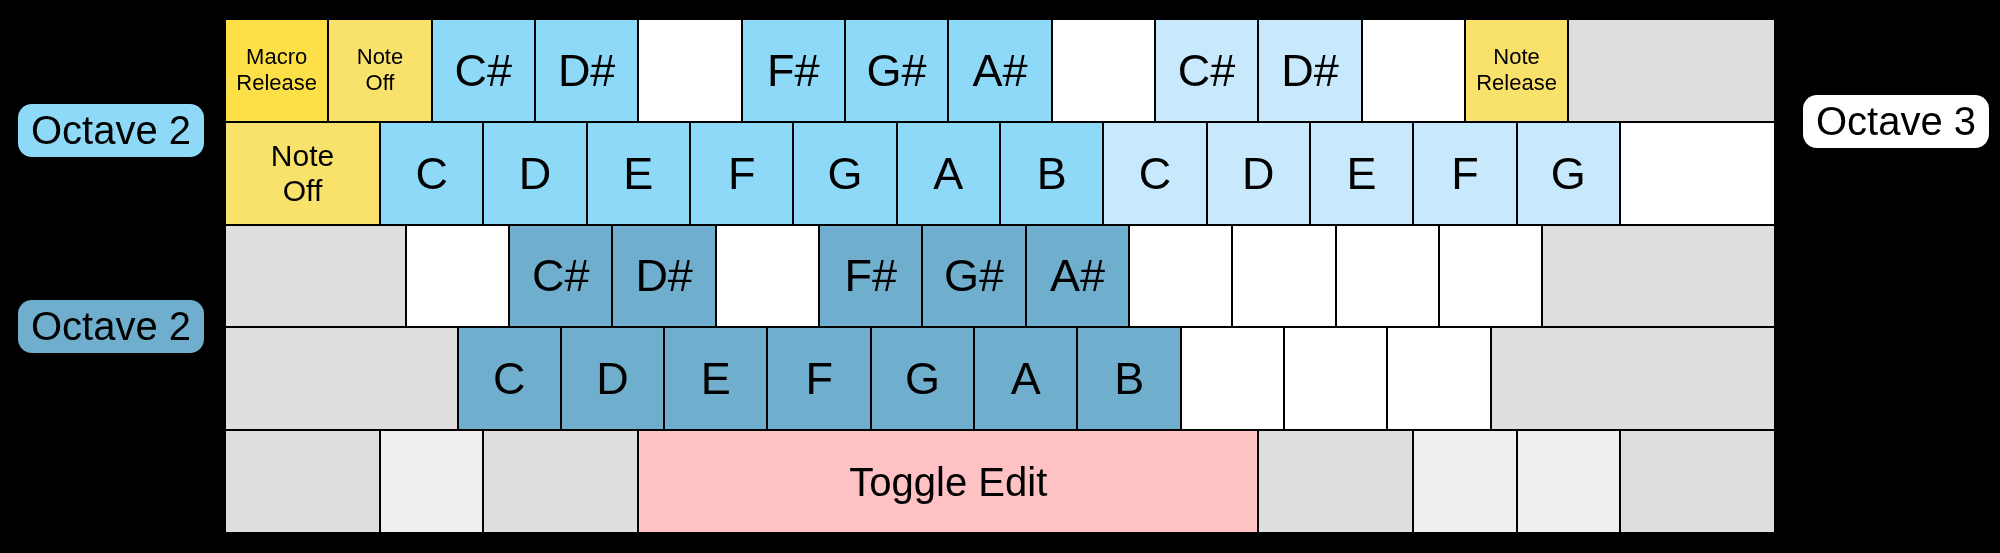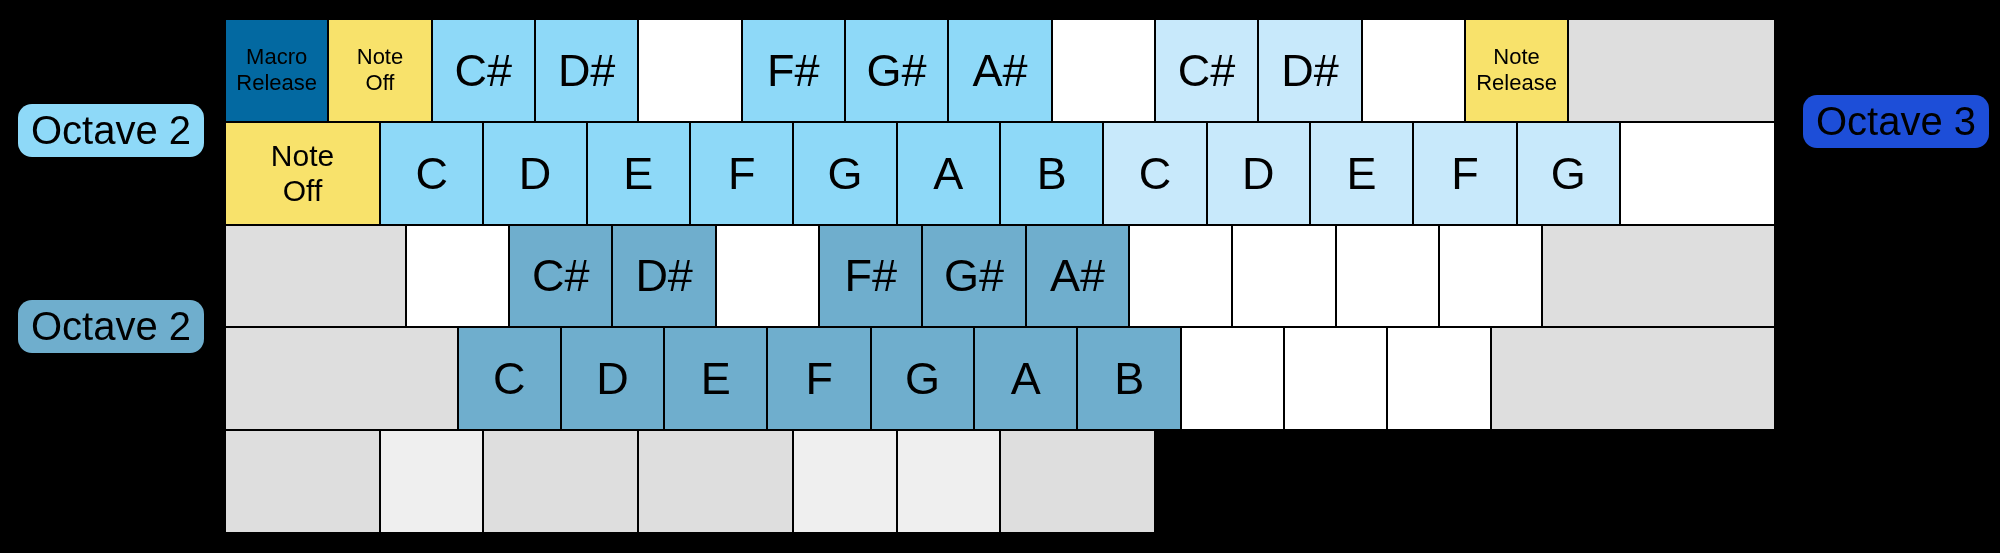--- a/index.html
+++ b/index.html
@@ -46,21 +46,21 @@
   }
   .pill-octave2 { left: 18px;   top: 104px; }
   .pill-octave1 { left: 18px;   top: 300px; }
   .pill-octave3 { left: 1803px; top: 95px; }
 </style>
 </head>
 <body style="background: rgb(0, 0, 0);">
 
 <div id="keyboard">
     <div class="kb-row">
-      <div class="key sm" style="width: 6.66667%; background: #0369a1; border-color: rgb(0, 0, 0);">
+      <div class="key sm" style="width: 6.66667%; background: #fde047; border-color: rgb(0, 0, 0);">
         <div>Macro</div>
         <div>Release</div>
       </div>
       <div class="key sm" style="width: 6.66667%; background: rgb(248, 226, 107); border-color: rgb(0, 0, 0);">
         <div>Note</div>
         <div>Off</div>
       </div>
       <div class="key" style="width: 6.66667%; background: rgb(142, 217, 248); border-color: rgb(0, 0, 0);">C#</div>
       <div class="key" style="width: 6.66667%; background: rgb(142, 217, 248); border-color: rgb(0, 0, 0);">D#</div>
       <div class="key" style="width: 6.66667%; background: rgb(255, 255, 255); border-color: rgb(0, 0, 0);"></div>
@@ -122,22 +122,23 @@
       <div class="key" style="width: 6.66667%; background: rgb(111, 174, 205); border-color: rgb(0, 0, 0);">B</div>
       <div class="key" style="width: 6.66667%; background: rgb(255, 255, 255); border-color: rgb(0, 0, 0);"></div>
       <div class="key" style="width: 6.66667%; background: rgb(255, 255, 255); border-color: rgb(0, 0, 0);"></div>
       <div class="key" style="width: 6.66667%; background: rgb(255, 255, 255); border-color: rgb(0, 0, 0);"></div>
       <div class="key" style="width: 18.3333%; background: rgb(222, 222, 222); border-color: rgb(0, 0, 0);"></div>
     </div>
     <div class="kb-row">
       <div class="key" style="width: 10%; background: rgb(222, 222, 222); border-color: rgb(0, 0, 0);"></div>
       <div class="key" style="width: 6.66667%; background: rgb(239, 239, 239); border-color: rgb(0, 0, 0);"></div>
       <div class="key" style="width: 10%; background: rgb(222, 222, 222); border-color: rgb(0, 0, 0);"></div>
+      <div class="key wide-label" style="width: 40%; background: rgb(255, 194, 196); border-color: rgb(0, 0, 0);">Toggle Edit</div>
       <div class="key" style="width: 10%; background: rgb(222, 222, 222); border-color: rgb(0, 0, 0);"></div>
       <div class="key" style="width: 6.66667%; background: rgb(239, 239, 239); border-color: rgb(0, 0, 0);"></div>
       <div class="key" style="width: 6.66667%; background: rgb(239, 239, 239); border-color: rgb(0, 0, 0);"></div>
       <div class="key" style="width: 10%; background: rgb(222, 222, 222); border-color: rgb(0, 0, 0);"></div>
     </div>
   </div>
 
 <div class="pill pill-octave2" style="background: rgb(142, 217, 248);">Octave 2</div>
 <div class="pill pill-octave1" style="background: rgb(111, 174, 205);">Octave 2</div>
-<div class="pill pill-octave3" style="background: #1d4ed8;">Octave 3</div>
+<div class="pill pill-octave3" style="background: #ffffff;">Octave 3</div>
 
 </body></html>

